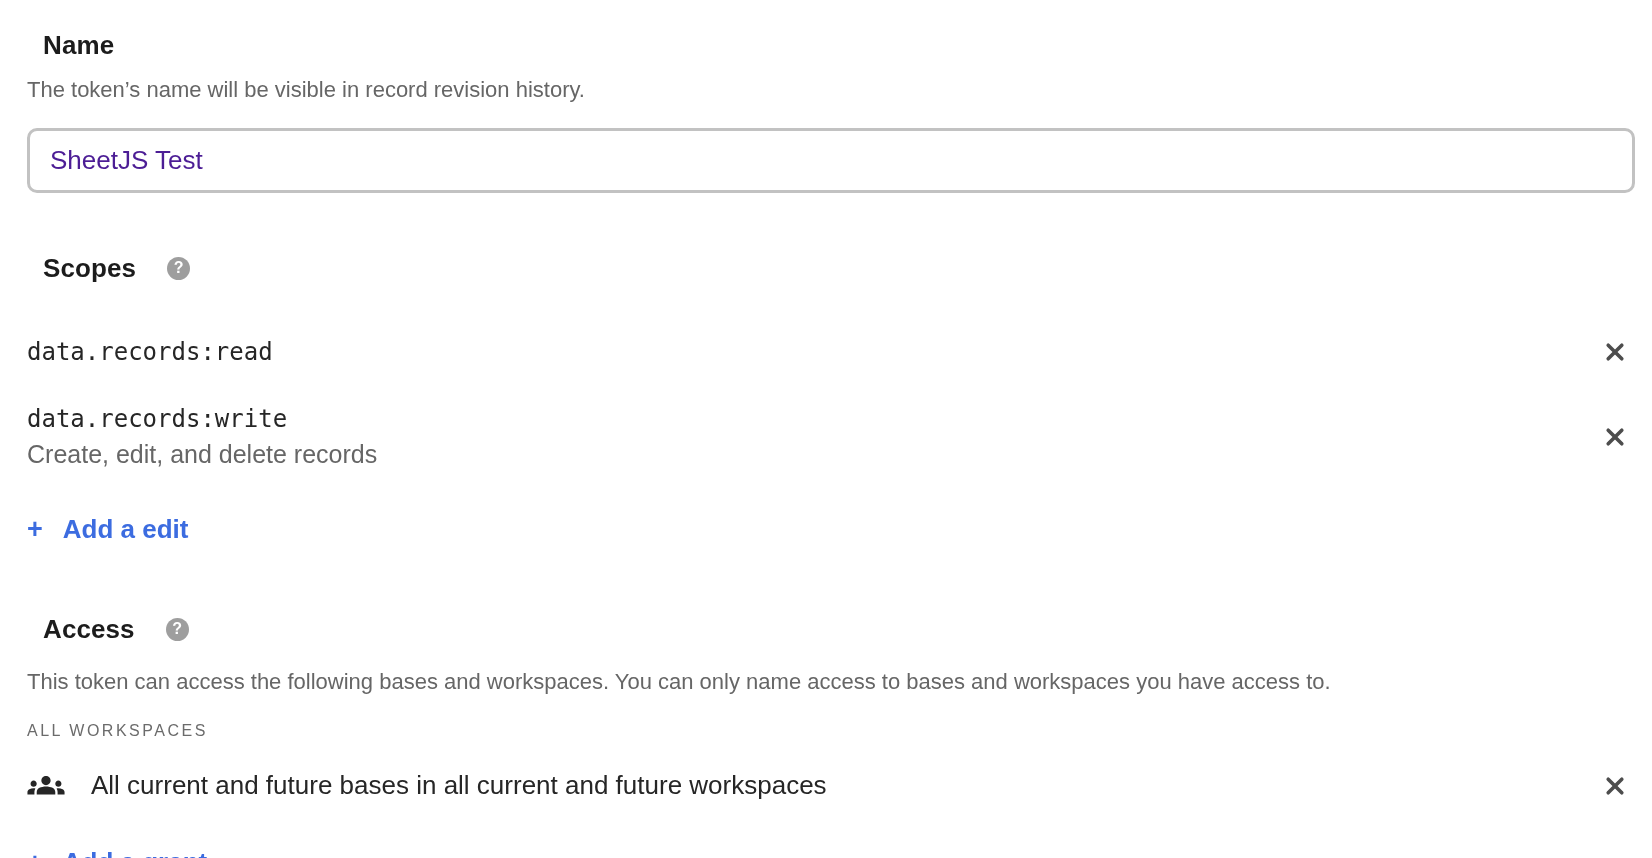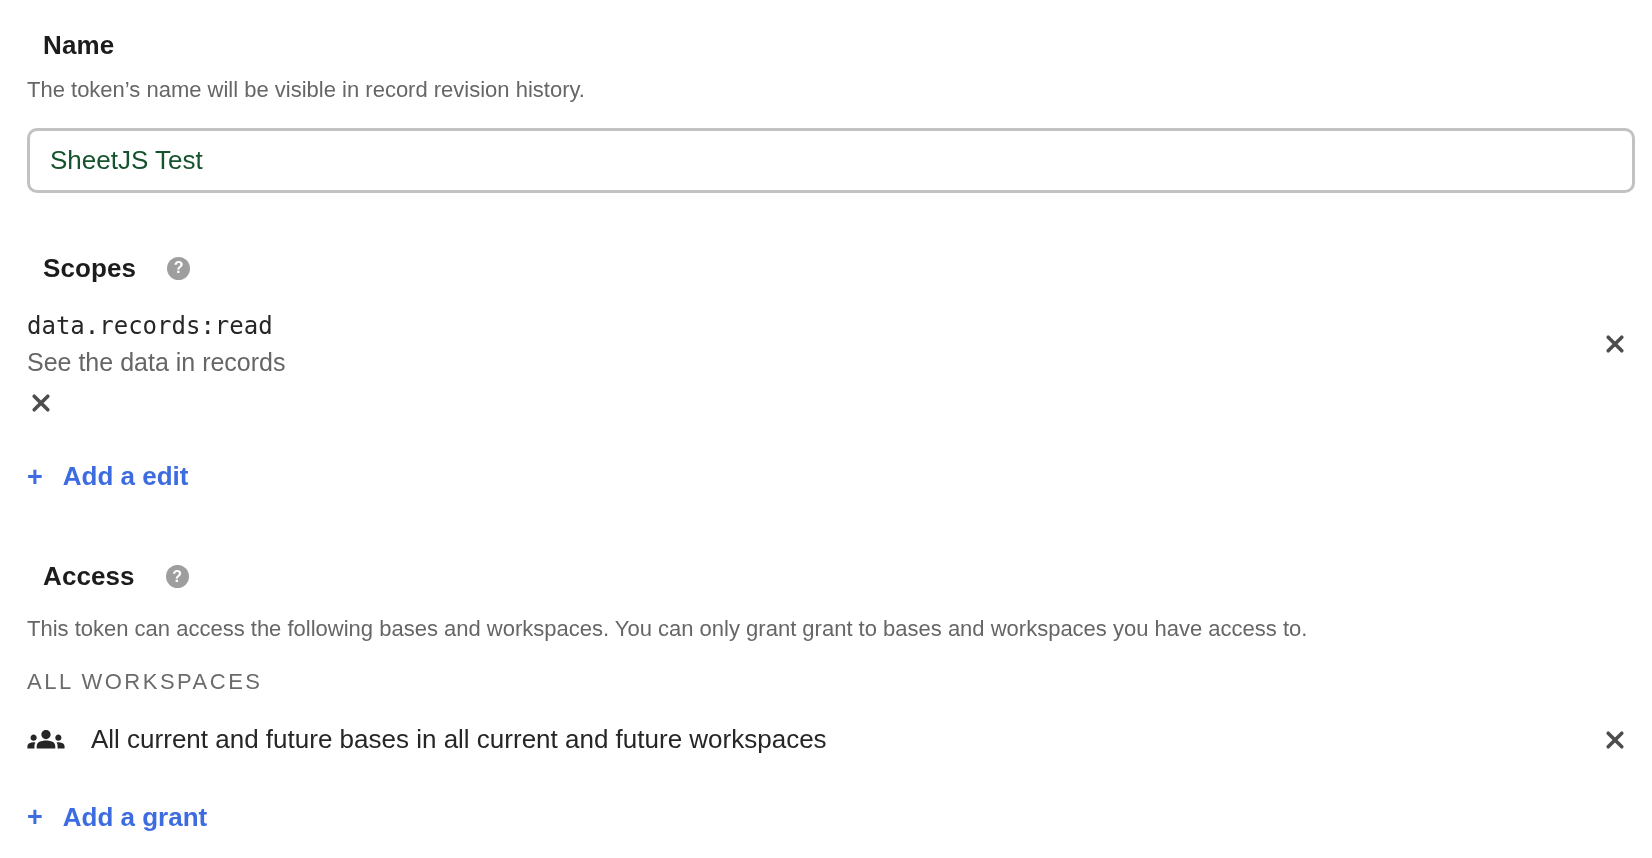--- a/index.html
+++ b/index.html
@@ -26,31 +26,31 @@
     border: none; padding: 0; cursor: pointer; flex: 0 0 auto;
     font-family: "Liberation Sans", sans-serif;
   }
 
   .desc { font-size: 22px; color: #666666; margin: 8px 0 0; line-height: 1.2; }
 
   .name-input {
     display: block; margin-top: 24px;
     width: 100%; height: 65px;
     border: 3px solid #c2c2c2; border-radius: 10px;
-    padding: 0 20px; font-size: 26px; color: #14532d;
+    padding: 0 20px; font-size: 26px; color: #4c1d95;
     font-family: "Liberation Sans", sans-serif;
     outline: none; background: #ffffff;
   }
 
   .section-scopes { margin-top: 44px; }
   .section-access { margin-top: 52px; }
 
   .scope-row {
     display: flex; align-items: center; justify-content: space-between;
-    margin-top: 12px;
+    margin-top: 38px;
   }
   .scope-code {
     font-family: "DejaVu Sans Mono", "Liberation Mono", monospace;
     font-size: 24px; color: #262626; line-height: 1.2;
   }
   .scope-desc { font-size: 25px; color: #666666; margin-top: 6px; line-height: 1.2; }
 
   .remove-btn {
     background: none; border: none; padding: 4px; margin-right: 6px;
     cursor: pointer; display: flex; align-items: center; justify-content: center;
@@ -59,21 +59,21 @@
 
   .add-link {
     margin-top: 44px; display: flex; align-items: center;
     color: #3c6ce0; font-size: 26px; font-weight: 600;
     cursor: pointer; width: max-content; line-height: 1.2;
     text-decoration: none;
   }
   .add-link .plus { font-weight: 700; font-size: 27px; margin-right: 20px; }
 
   .group-label {
-    margin-top: 26px; font-size: 22px; letter-spacing: 2.5px;
+    margin-top: 26px; font-size: 16px; letter-spacing: 2.5px;
     color: #6b6b6b; font-weight: 500; line-height: 1.2;
   }
 
   .workspace-row {
     margin-top: 28px; display: flex; align-items: center;
   }
   .workspace-left { display: flex; align-items: center; gap: 26px; flex: 1 1 auto; }
   .workspace-label { font-size: 26px; color: #262626; line-height: 1.2; }
   .people-icon { flex: 0 0 auto; display: flex; }
 </style>
@@ -90,49 +90,52 @@
 
   <section class="section-scopes">
     <div class="title-row">
       <h2 class="section-title">Scopes</h2>
       <button class="help-icon">?</button>
     </div>
 
     <div class="scope-row">
       <div>
         <div class="scope-code">data.records:read</div>
-        <div class="scope-desc">See the data in records</div>
       </div>
       <button class="remove-btn">
         <svg width="20" height="20" viewBox="0 0 20 20">
           <path d="M3.2 3.2 L16.8 16.8 M16.8 3.2 L3.2 16.8" stroke="#4d4d4d" stroke-width="3.6" stroke-linecap="round" fill="none"></path>
         </svg>
       </button>
     </div>
 
     <div class="scope-row">
+      <div>
+        <div class="scope-code">data.records:write</div>
+        <div class="scope-desc">Create, edit, and delete records</div>
+      </div>
       <button class="remove-btn">
         <svg width="20" height="20" viewBox="0 0 20 20">
           <path d="M3.2 3.2 L16.8 16.8 M16.8 3.2 L3.2 16.8" stroke="#4d4d4d" stroke-width="3.6" stroke-linecap="round" fill="none"></path>
         </svg>
       </button>
     </div>
 
     <a class="add-link">
       <span class="plus">+</span>
       <span>Add a edit</span>
     </a>
   </section>
 
   <section class="section-access">
     <div class="title-row">
       <h2 class="section-title">Access</h2>
       <button class="help-icon">?</button>
     </div>
-    <p class="desc">This token can access the following bases and workspaces. You can only grant grant to bases and workspaces you have access to.</p>
+    <p class="desc">This token can access the following bases and workspaces. You can only name access to bases and workspaces you have access to.</p>
 
     <div class="group-label">ALL WORKSPACES</div>
 
     <div class="workspace-row">
       <div class="workspace-left">
         <span class="people-icon">
           <svg width="38" height="34" viewBox="0 0 24 22" fill="#262626">
             <path d="M4 11.5c1.1 0 2-.9 2-2s-.9-2-2-2-2 .9-2 2 .9 2 2 2zm1.13 1.1c-.37-.06-.74-.1-1.13-.1-.99 0-1.93.21-2.78.58C.48 13.4 0 14.12 0 14.93V16.5h4.5v-1.61c0-.83.23-1.61.63-2.29zM20 11.5c1.1 0 2-.9 2-2s-.9-2-2-2-2 .9-2 2 .9 2 2 2zm4 3.43c0-.81-.48-1.53-1.22-1.85-.85-.37-1.79-.58-2.78-.58-.39 0-.76.04-1.13.1.4.68.63 1.46.63 2.29v1.61H24v-1.57zm-7.76-2.77c1.08.47 1.76 1.55 1.76 2.73v1.61H6v-1.61c0-1.18.68-2.26 1.76-2.73 1.17-.52 2.61-.91 4.24-.91s3.07.39 4.24.91zM12 4.5c1.66 0 3 1.34 3 3s-1.34 3-3 3-3-1.34-3-3 1.34-3 3-3z"></path>
           </svg>
         </span>

